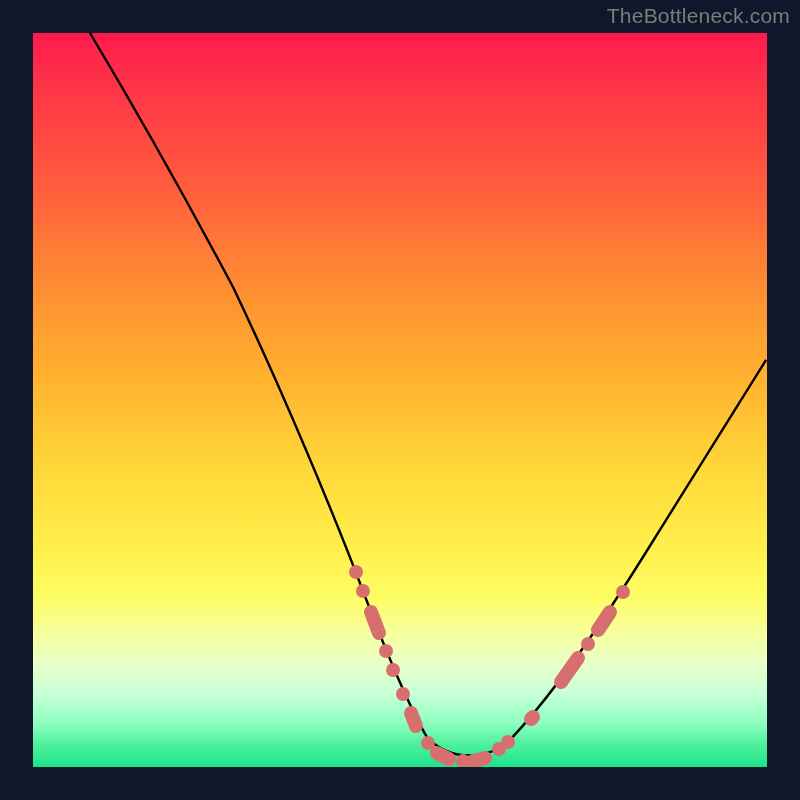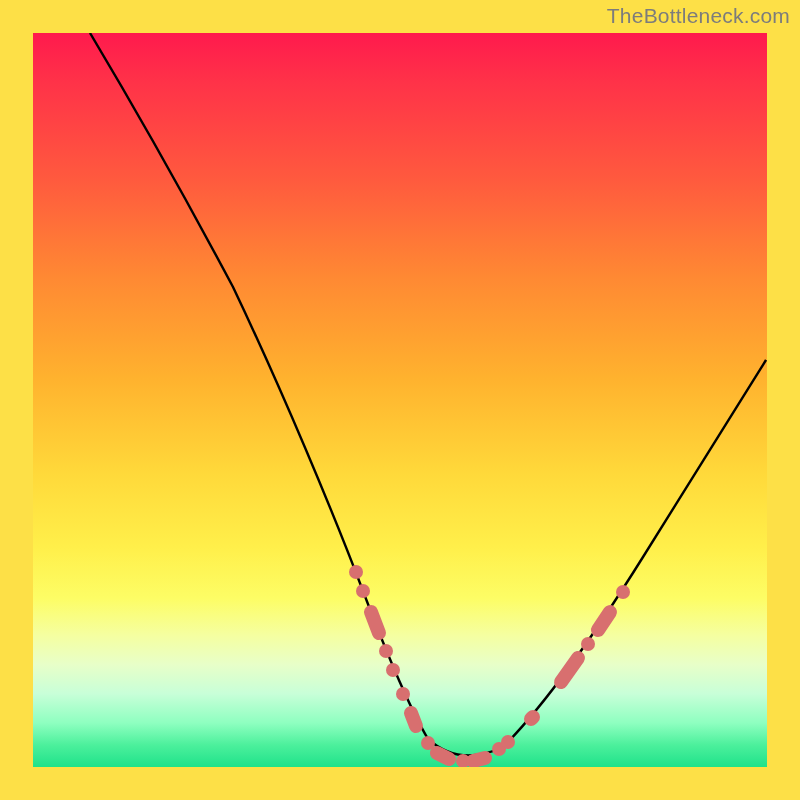--- a/index.html
+++ b/index.html
@@ -10,21 +10,21 @@
     background: #000;
     font-family: Arial, sans-serif;
     overflow: hidden;
   }
   .frame {
     position: absolute;
     left: 0;
     top: 0;
     width: 800px;
     height: 800px;
-    background: #fde047;
+    background: #0f172a;
   }
   .plot {
     position: absolute;
     left: 33px;
     top: 33px;
     width: 734px;
     height: 734px;
     background: linear-gradient(to bottom,
       #ff1a4d 0%,
       #ff3348 7%,

